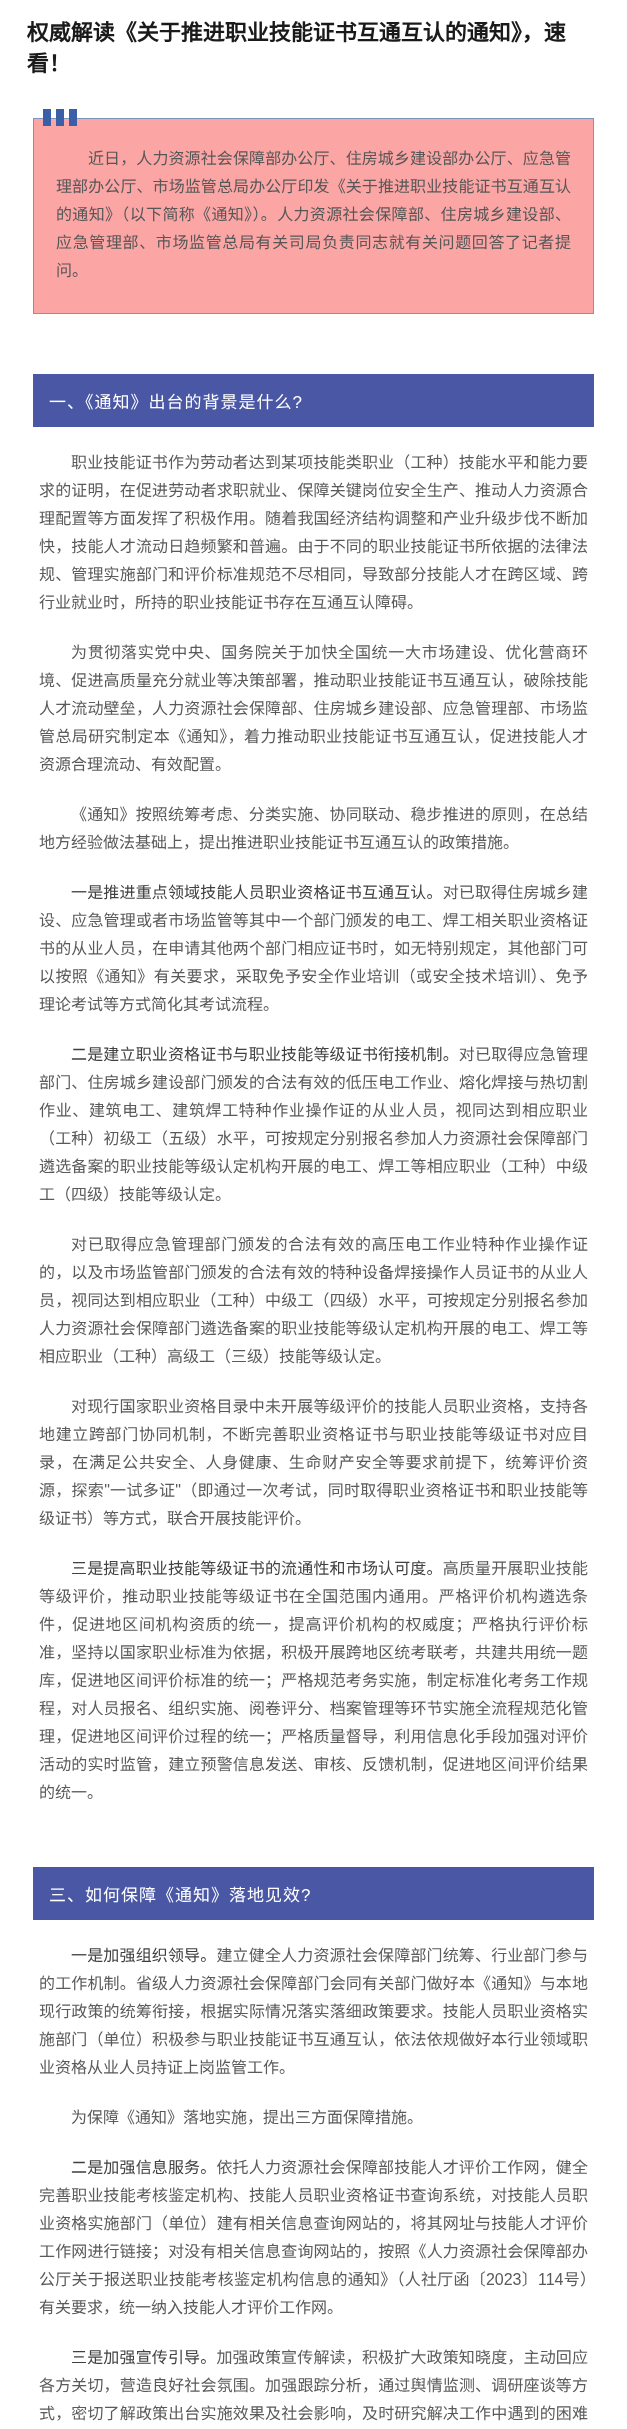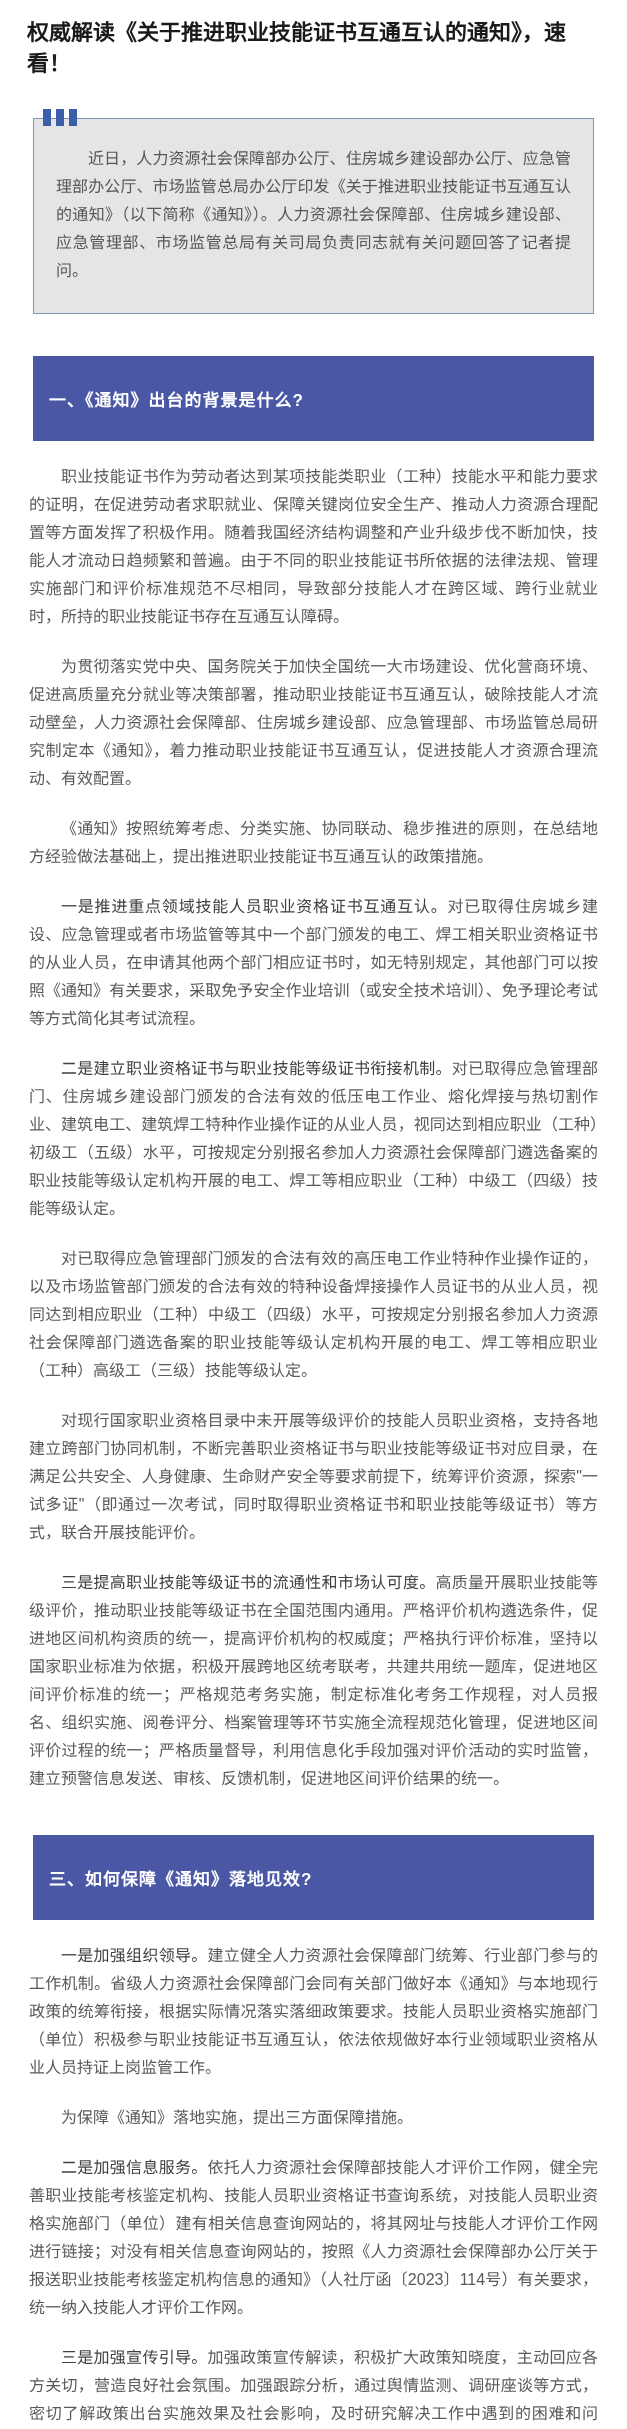--- a/index.html
+++ b/index.html
@@ -30,21 +30,21 @@
   }
   .byline .account {
     color: #576b95;
     margin-right: 10px;
     cursor: pointer;
   }
   .byline .date { margin-right: 8px; }
 
   .intro-wrap { position: relative; margin: 38px 6px 28px 6px; }
   .intro-box {
-    background: #e5e5e5;
+    background: #fca5a5;
     border: 1px solid #7b95bb;
     padding: 26px 22px 28px 22px;
   }
   .intro-bars {
     position: absolute;
     top: -9px;
     left: 10px;
     display: flex;
     gap: 5px;
   }
@@ -60,32 +60,32 @@
     line-height: 28px;
     text-align: justify;
     text-indent: 2em;
     margin: 0;
   }
 
   .section-banner {
     background: #4a57a5;
     color: #ffffff;
     font-size: 17px;
-    font-weight: bold;
-    padding: 30px 16px;
-    margin: 42px 6px 14px 6px;
+    font-weight: normal;
+    padding: 14px 16px;
+    margin: 60px 6px 14px 6px;
     letter-spacing: 1px;
   }
   .body-paragraph {
     font-size: 16px;
     color: #5a5a5a;
     line-height: 28px;
     text-align: justify;
     text-indent: 2em;
-    margin: 22px 2px;
+    margin: 22px 12px;
   }
   .body-paragraph strong {
     color: #404040;
     font-weight: normal;
   }
 </style>
 </head>
 <body>
 
 <div class="page">

